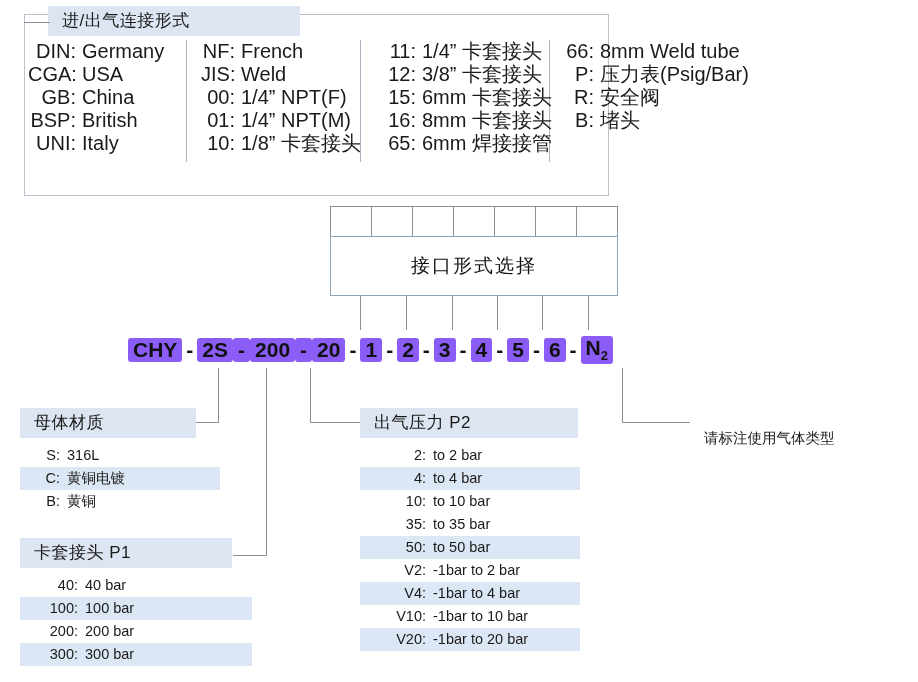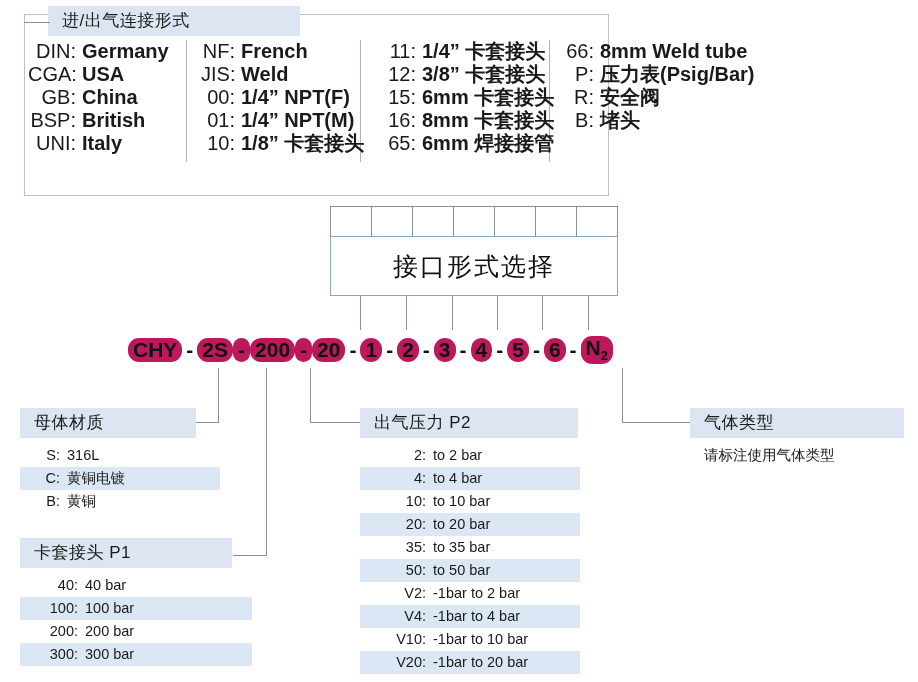--- a/index.html
+++ b/index.html
@@ -30,40 +30,40 @@
 
   
   #top-panel{position:absolute;left:24px;top:14px;width:585px;height:182px;border:1px solid #b9c2cd;box-sizing:border-box;background:#fff;}
   #top-title{position:absolute;left:48px;top:6px;width:252px;}
   #top-cols{position:absolute;left:28px;top:40px;width:890px;height:130px;}
   .tcol{position:absolute;top:0;}
   .tcol .row{
     display:flex;font-size:20px;line-height:23px;white-space:nowrap;
   }
   .tcol .row .k{text-align:right;padding-right:6px;}
-  .tcol .row .v{text-align:center;font-weight:bold;}
+  .tcol .row .v{text-align:center;}
   .colsep{position:absolute;width:1px;background:#aab4c0;}
   #top-note{position:absolute;left:30px;top:172px;font-size:13px;color:#222;white-space:nowrap;}
 
   
   
   #center-box{
     position:absolute;left:330px;top:236px;width:288px;height:60px;
     border:1px solid #8ea6bd;box-sizing:border-box;background:#fff;
     display:flex;align-items:center;justify-content:center;
-    font-size:25px;letter-spacing:2px;color:#111;
+    font-size:19px;letter-spacing:2px;color:#111;
   }
 
   
   #code{
     position:absolute;left:128px;top:336px;height:28px;
     display:flex;align-items:center;
     font-size:21px;font-weight:bold;color:#111;white-space:nowrap;
   }
-  #code .seg{background:#be185d;padding:0 5px;border-radius:11px;}
+  #code .seg{background:#8b5cf6;padding:0 5px;border-radius:3px;}
   #code .dash{padding:0 4px;color:#111;background:transparent;}
   #code .sub{font-size:13px;vertical-align:sub;font-weight:bold;}
 
   
   .sec{position:absolute;}
   .sec .list{margin-top:6px;}
   .sec .item{
     display:flex;font-size:14.5px;line-height:23px;white-space:nowrap;
   }
   .sec .item .k{text-align:right;padding-right:7px;}
@@ -282,24 +282,20 @@
           <span>to 2 bar</span>
         </div>
       <div class="item alt">
           <span class="k" style="width:66px">4:</span>
           <span>to 4 bar</span>
         </div>
       <div class="item">
           <span class="k" style="width:66px">10:</span>
           <span>to 10 bar</span>
         </div>
-      <div class="item alt">
-          <span class="k" style="width:66px">20:</span>
-          <span>to 20 bar</span>
-        </div>
       <div class="item">
           <span class="k" style="width:66px">35:</span>
           <span>to 35 bar</span>
         </div>
       <div class="item alt">
           <span class="k" style="width:66px">50:</span>
           <span>to 50 bar</span>
         </div>
       <div class="item">
           <span class="k" style="width:66px">V2:</span>
@@ -314,17 +310,16 @@
           <span>-1bar to 10 bar</span>
         </div>
       <div class="item alt">
           <span class="k" style="width:66px">V20:</span>
           <span>-1bar to 20 bar</span>
         </div>
     </div>
   </div>
 
   <div class="sec" style="left:690px;top:408px;width:220px;">
-    <div class="hdr" style="width:214px;">气体类型</div>
-    <div class="plain" style="margin-top:6px;padding-left:14px;">请标注使用气体类型</div>
+    <div class="plain" style="margin-top:19px;padding-left:14px;">请标注使用气体类型</div>
   </div>
 
 </div>
 
 </body></html>

